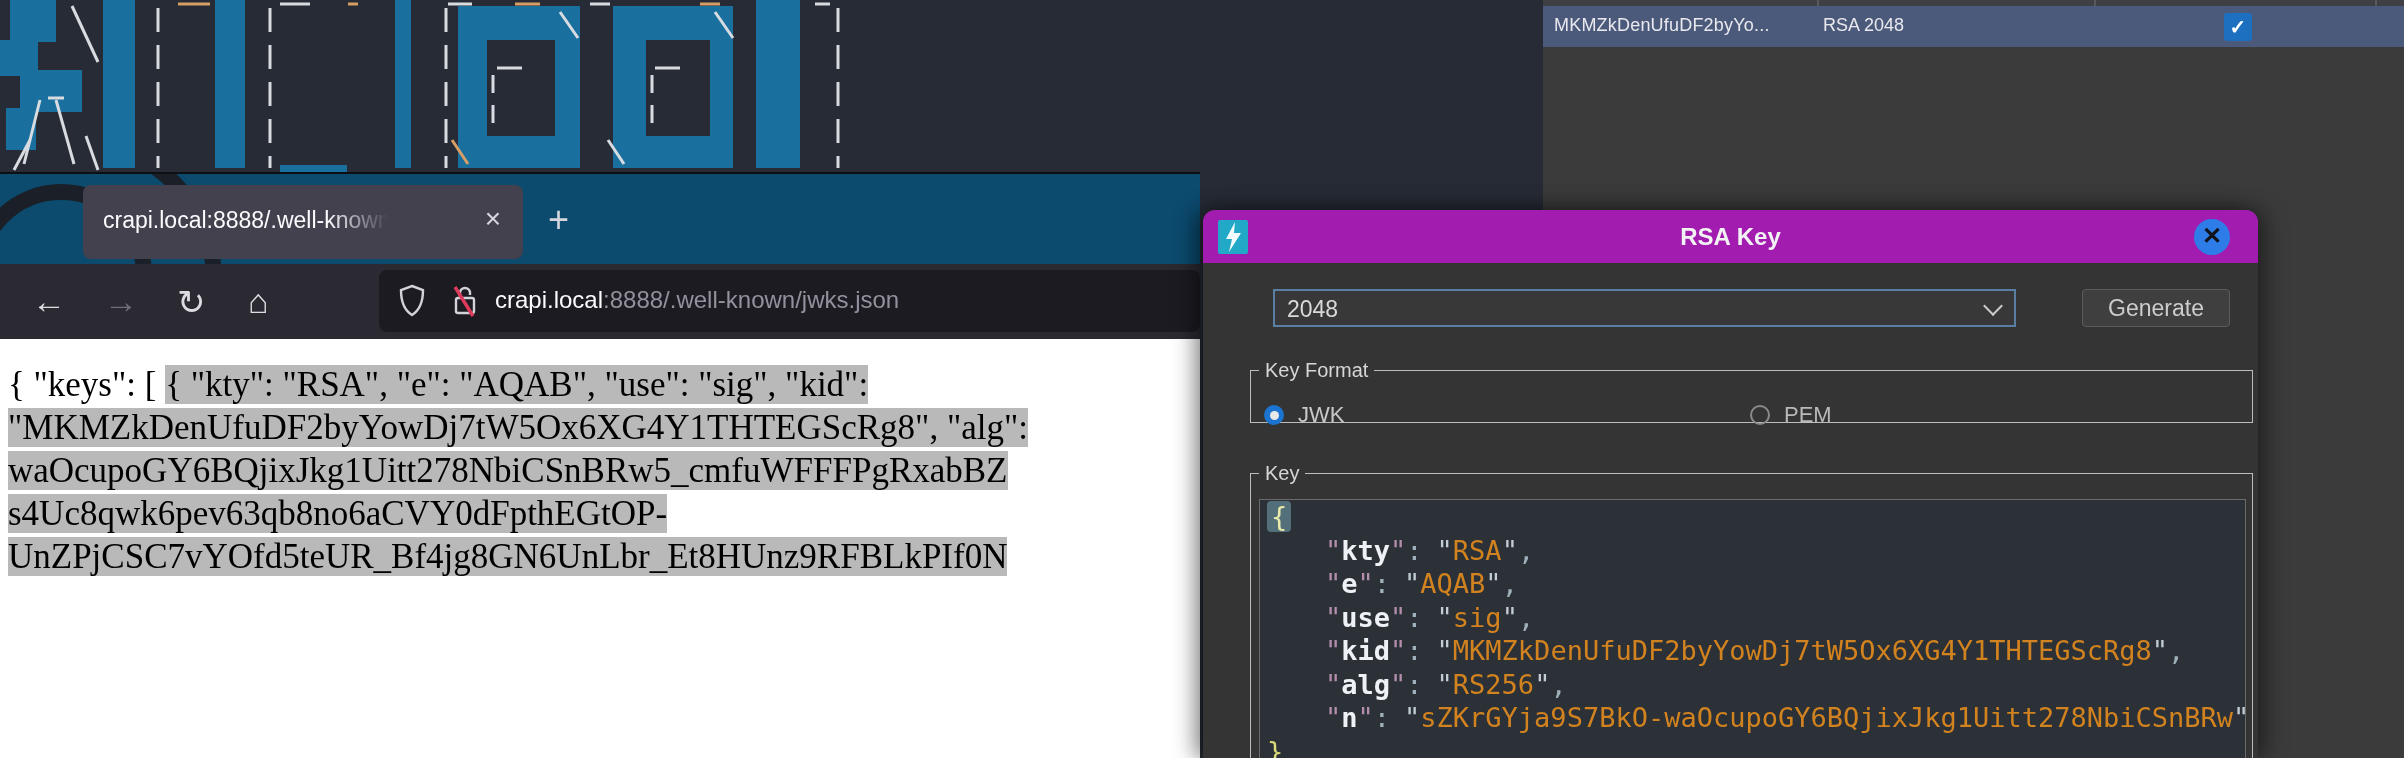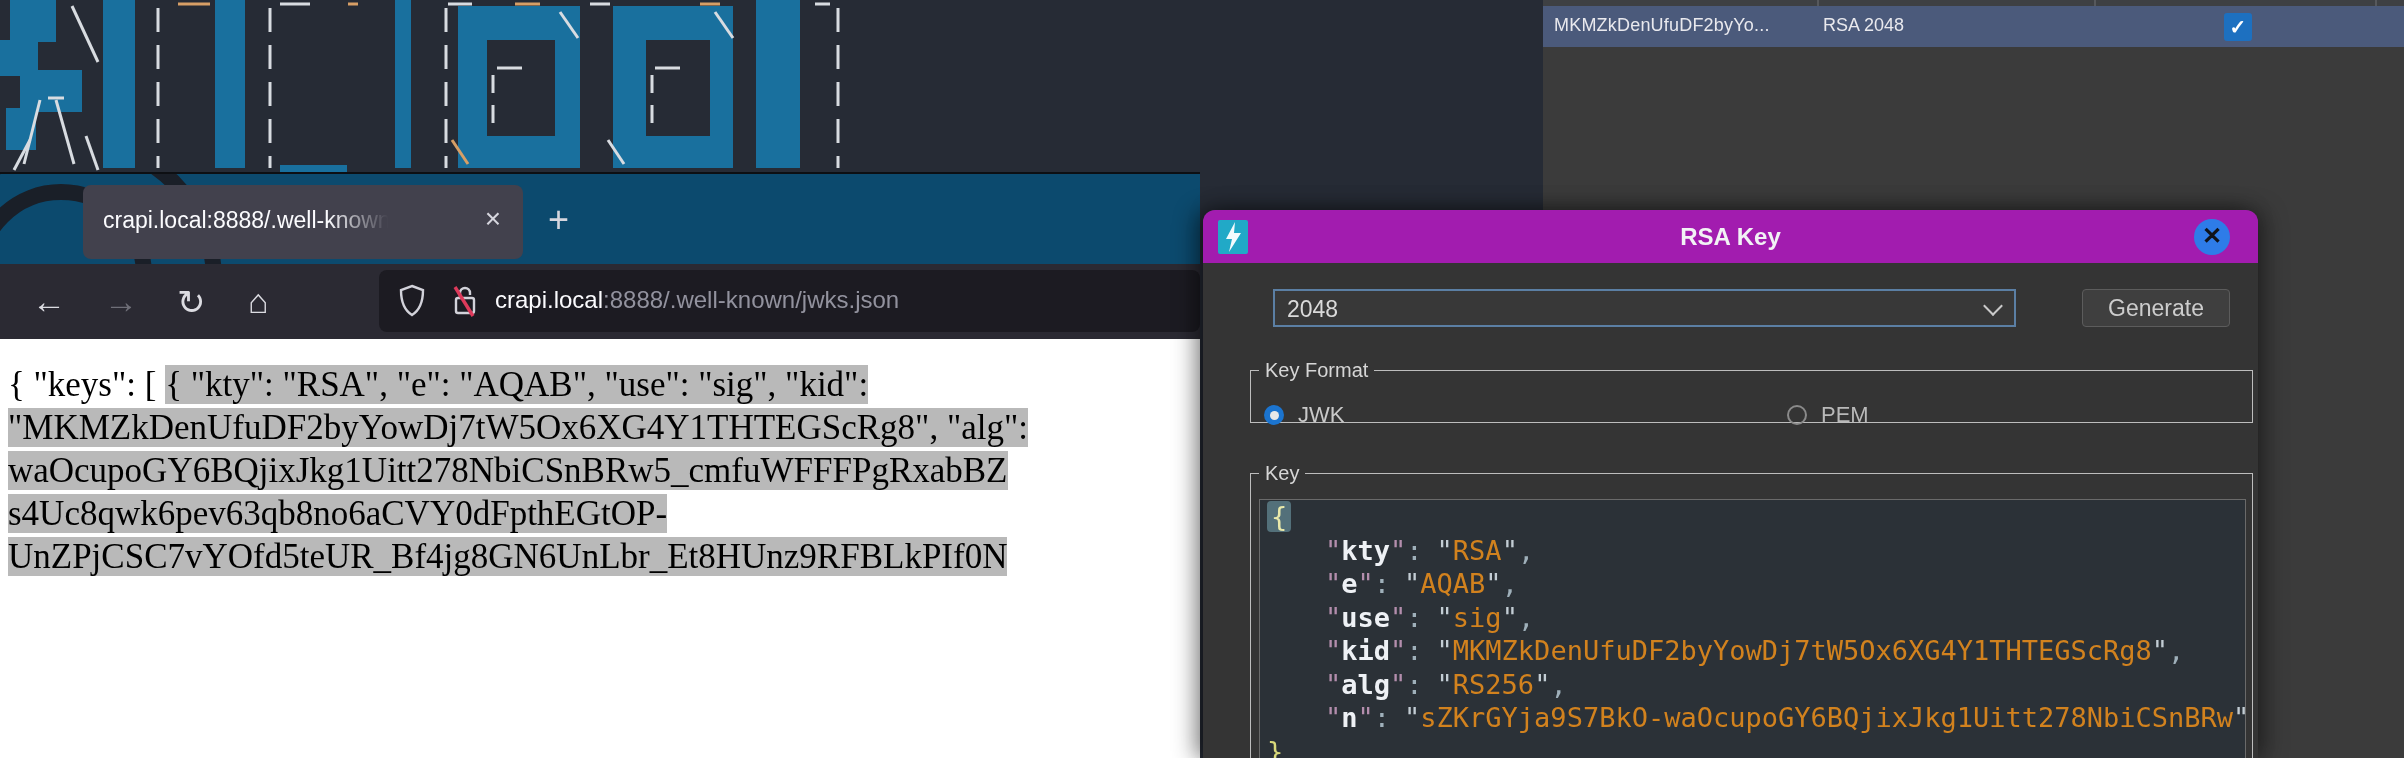--- a/index.html
+++ b/index.html
@@ -63,21 +63,21 @@
   fieldset legend{margin-left:8px;padding:0 6px;color:#d6d6d6;font-size:20px;}
   #fs-format{left:32px;top:134px;width:1001px;height:62px;}
   #fs-key{left:32px;top:237px;width:1001px;height:311px;border-bottom:none;}
   .radio-row{position:absolute;top:20px;height:24px;}
   .radio-dot{display:inline-block;width:20px;height:20px;border-radius:50%;vertical-align:middle;}
   .radio-on{background:#1b74cf;position:relative;}
   .radio-on::after{content:"";position:absolute;left:5.5px;top:5.5px;width:9px;height:9px;border-radius:50%;background:#e8e8e8;}
   .radio-off{border:2px solid #8a8a8a;box-sizing:border-box;}
   .radio-label{margin-left:14px;color:#c9c9c9;font-size:22px;vertical-align:middle;}
   #opt-jwk{left:13px;}
-  #opt-pem{left:536px;}
+  #opt-pem{left:499px;}
   #key-textarea{left:8px;top:14px;width:987px;height:278px;background:#2b3137;border:1px solid #6a6a6a;
                 box-sizing:border-box;overflow:hidden;font-family:"DejaVu Sans Mono",monospace;
                 font-size:27px;color:#c9d1d6;}
   .jrow{height:33.5px;line-height:33.5px;white-space:nowrap;padding-left:65px;}
   .jrow.brace-row{padding-left:7px;}
   .brace-hl{background:#53707a;border-radius:4px;padding:0 4px;color:#e9e9ab;}
   .brace{color:#d9d97a;}
   .jq-k{color:#b48ead;}
   .jk{color:#eef1f5;font-weight:bold;}
   .jc{color:#9fb0ba;}

